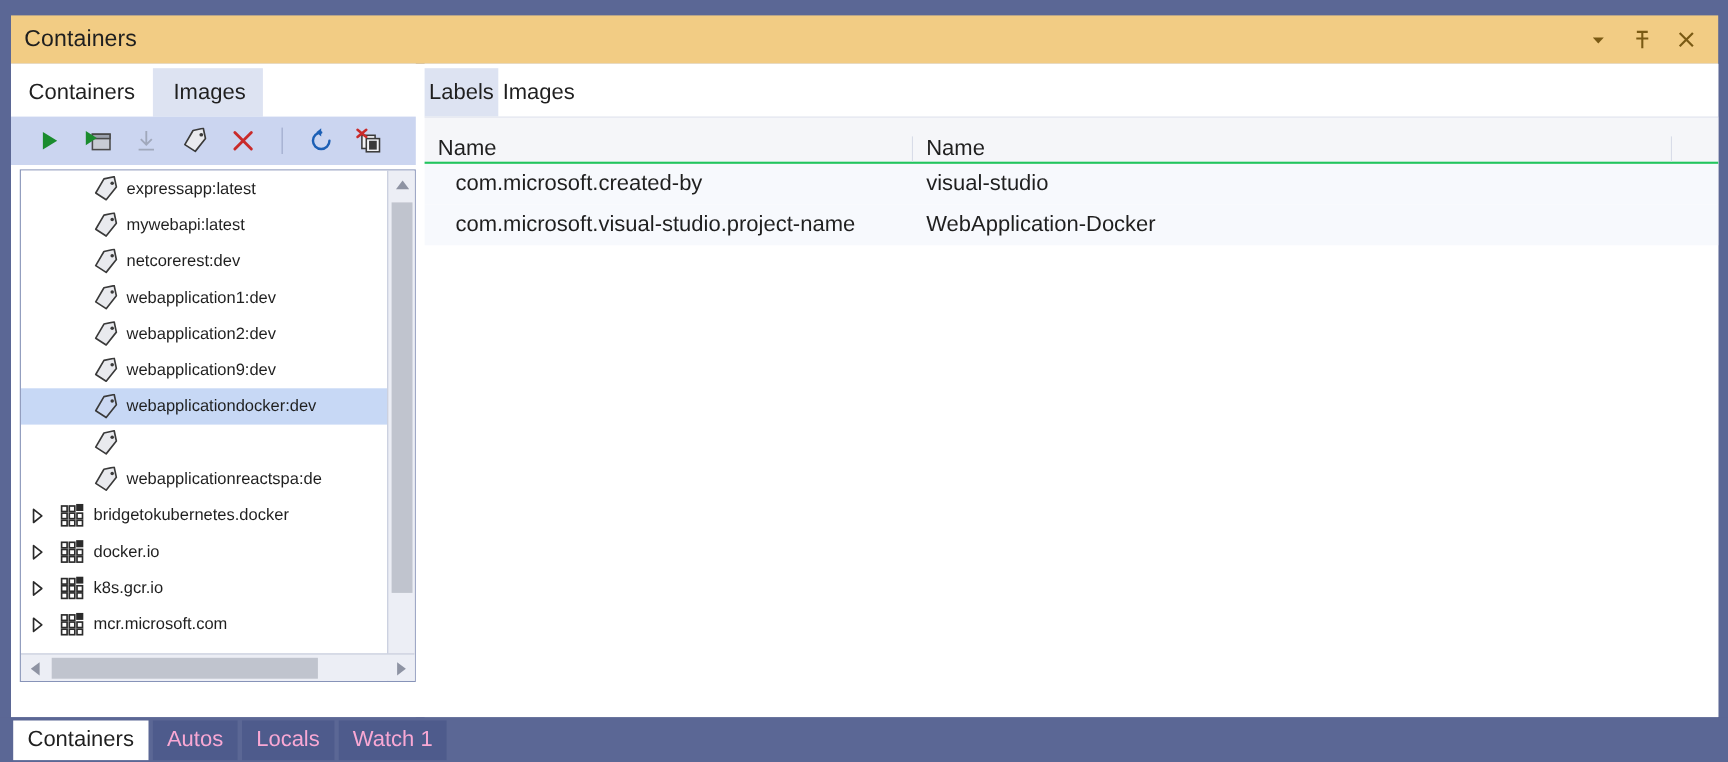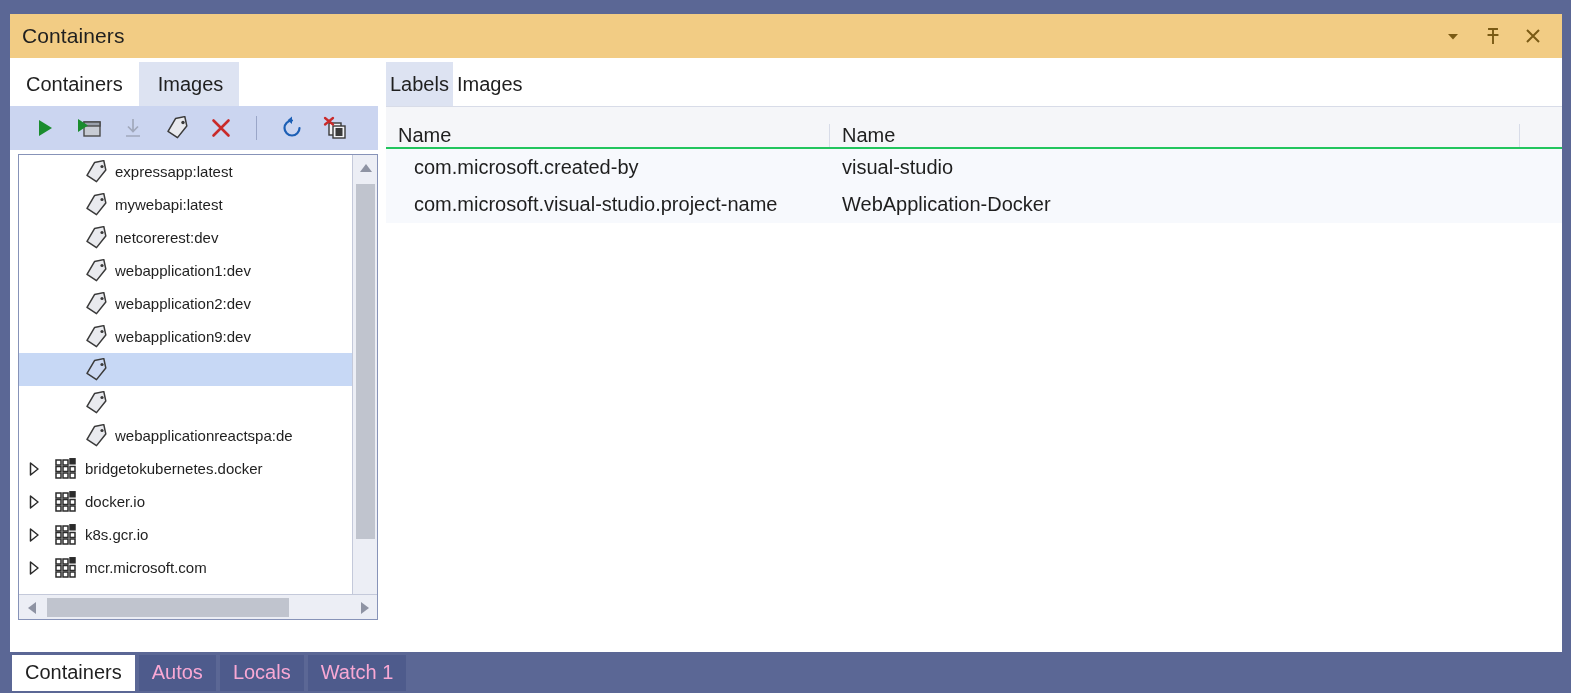--- a/index.html
+++ b/index.html
@@ -441,20 +441,21 @@
             </div>
             <div class="tree-row selected">
               <div class="twisty"></div>
               <div class="indent"></div>
               <div class="row-icon">
                 <svg width="26" height="24" viewBox="0 0 26 24">
                   <path d="M13.5 2.5 L23 2.5 L23 12 L11.5 21.5 L3.5 13.5 Z" fill="#ccd9f2" stroke="#3a3a3a" stroke-width="1.5" stroke-linejoin="round" transform="rotate(-12 13 12)"></path>
                   <circle cx="19" cy="6.5" r="1.6" fill="#3a3a3a"></circle>
                 </svg>
               </div>
+              <div class="row-label">webapplicationdocker:dev</div>
             </div>
             <div class="tree-row">
               <div class="twisty"></div>
               <div class="indent"></div>
               <div class="row-icon">
                 <svg width="26" height="24" viewBox="0 0 26 24">
                   <path d="M13.5 2.5 L23 2.5 L23 12 L11.5 21.5 L3.5 13.5 Z" fill="#e9eaee" stroke="#3a3a3a" stroke-width="1.5" stroke-linejoin="round" transform="rotate(-12 13 12)"></path>
                   <circle cx="19" cy="6.5" r="1.6" fill="#3a3a3a"></circle>
                 </svg>
               </div>

